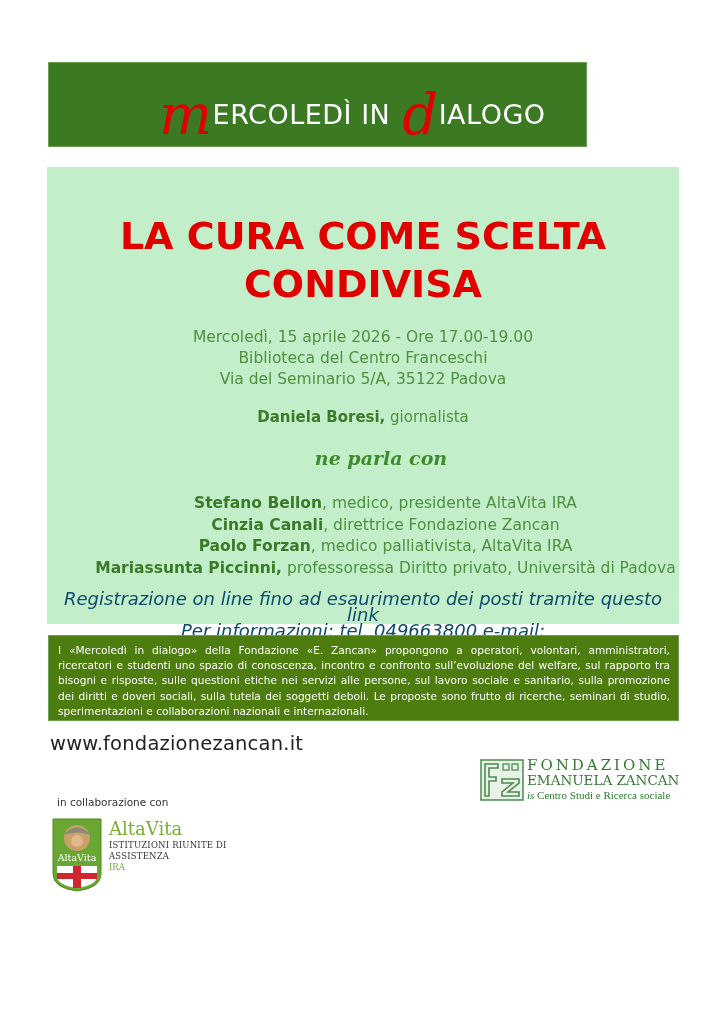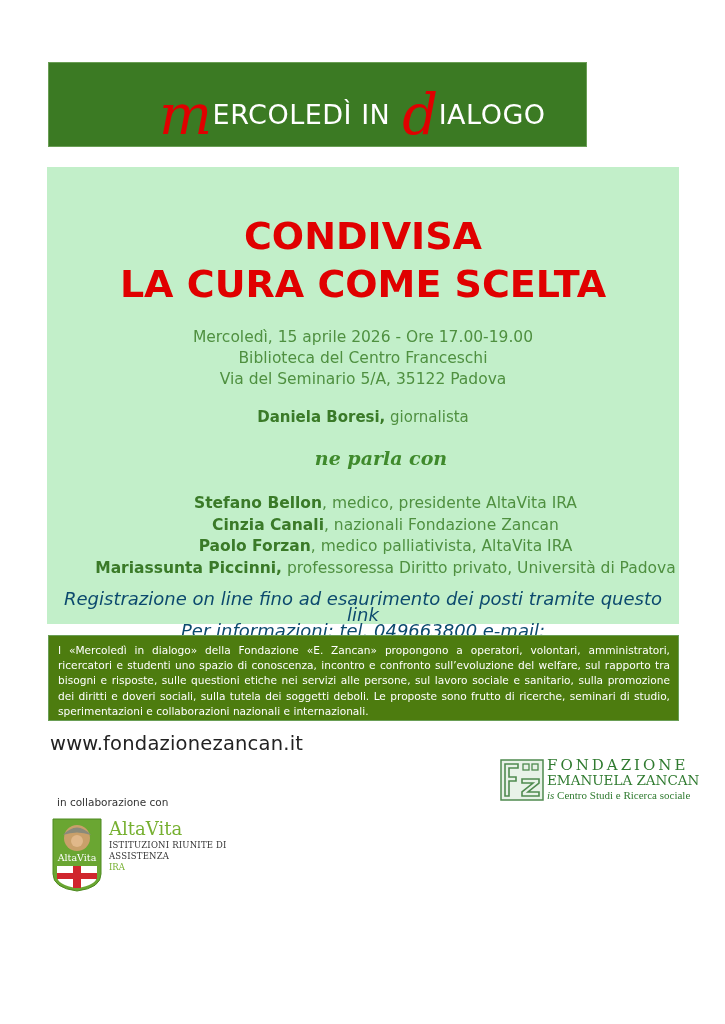--- a/index.html
+++ b/index.html
@@ -64,21 +64,21 @@
     }
 
     .website {
       position: absolute; left: 50px; top: 732px;
       font-size: 19.5px; color: #222222; letter-spacing: 0.2px;
     }
     .collab-label {
       position: absolute; left: 57px; top: 796px; font-size: 10.5px; color: #333333;
     }
 
-    .zancan-logo { position: absolute; left: 500px; top: 757px; width: 205px; height: 48px; padding-left: 38px; }
+    .zancan-logo { position: absolute; left: 480px; top: 757px; width: 205px; height: 48px; padding-left: 38px; }
     .zancan-mark { position: absolute; left: 0; top: 2px; width: 44px; height: 42px; }
     .zancan-text { position: absolute; left: 47px; top: 0; color: #2f7a2f; font-family: "DejaVu Serif", "Liberation Serif", serif; }
     .zancan-l1 { font-size: 15px; letter-spacing: 3px; line-height: 16px; }
     .zancan-l2 { font-size: 13.5px; letter-spacing: 0px; line-height: 15px; }
     .zancan-l3 { font-size: 11px; line-height: 14px; font-family: Liberation Serif, serif; }
     .zancan-l3 i { font-style: italic; }
 
     .altavita-logo { position: absolute; left: 52px; top: 818px; width: 230px; height: 76px; }
     .shield { position: absolute; left: 0; top: 0; width: 50px; height: 74px; }
     .altavita-text { position: absolute; left: 57px; top: 0; }
@@ -90,42 +90,42 @@
 <body>
 
 <div class="header-band">
   <div class="header-title">
     <span class="script">m</span><span class="seg">ERCOLEDÌ IN</span><span class="gap"></span><span class="script">d</span><span class="seg">IALOGO</span>
   </div>
 </div>
 
 <div class="main-box">
   <div class="event-title">
+    <div>LA CURA COME SCELTA</div>
     <div>CONDIVISA</div>
-    <div>LA CURA COME SCELTA</div>
   </div>
 
   <div class="event-info">
     <div>Mercoledì, 15 aprile 2026 - Ore 17.00-19.00</div>
     <div>Biblioteca del Centro Franceschi</div>
     <div>Via del Seminario 5/A, 35122 Padova</div>
   </div>
 
   <div class="moderator">
     <span class="bold">Daniela Boresi,</span><span> giornalista</span>
   </div>
 
   <div class="ne-parla">ne parla con</div>
 
   <div class="speakers">
     <div class="speaker-line">
       <span class="bold">Stefano Bellon</span><span>, medico, presidente AltaVita IRA</span>
     </div>
     <div class="speaker-line">
-      <span class="bold">Cinzia Canali</span><span>, nazionali Fondazione Zancan</span>
+      <span class="bold">Cinzia Canali</span><span>, direttrice Fondazione Zancan</span>
     </div>
     <div class="speaker-line">
       <span class="bold">Paolo Forzan</span><span>, medico palliativista, AltaVita IRA</span>
     </div>
     <div class="speaker-line">
       <span class="bold">Mariassunta Piccinni,</span><span> professoressa Diritto privato, Università di Padova</span>
     </div>
   </div>
 
   <div class="reg">

